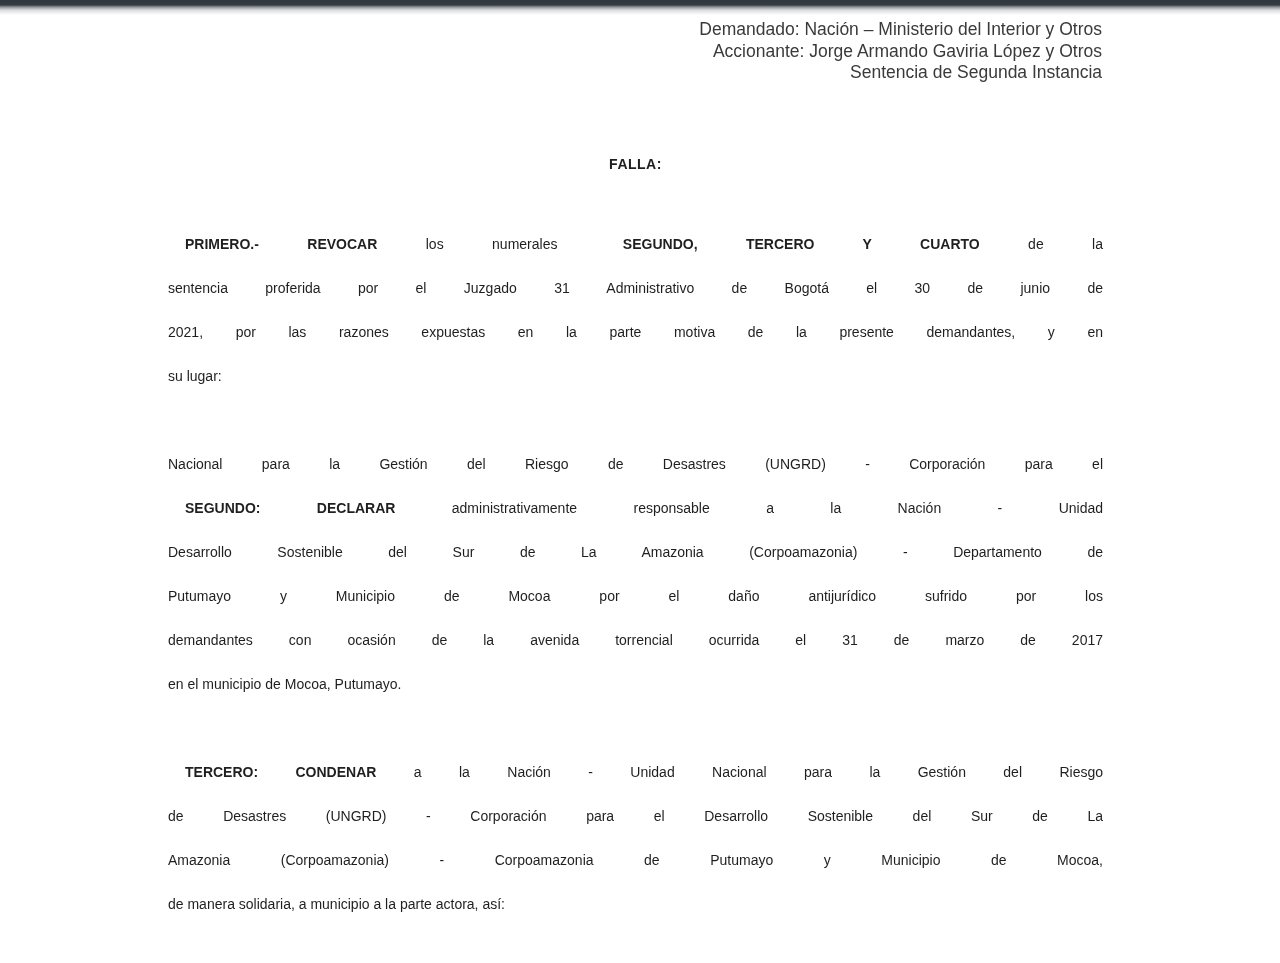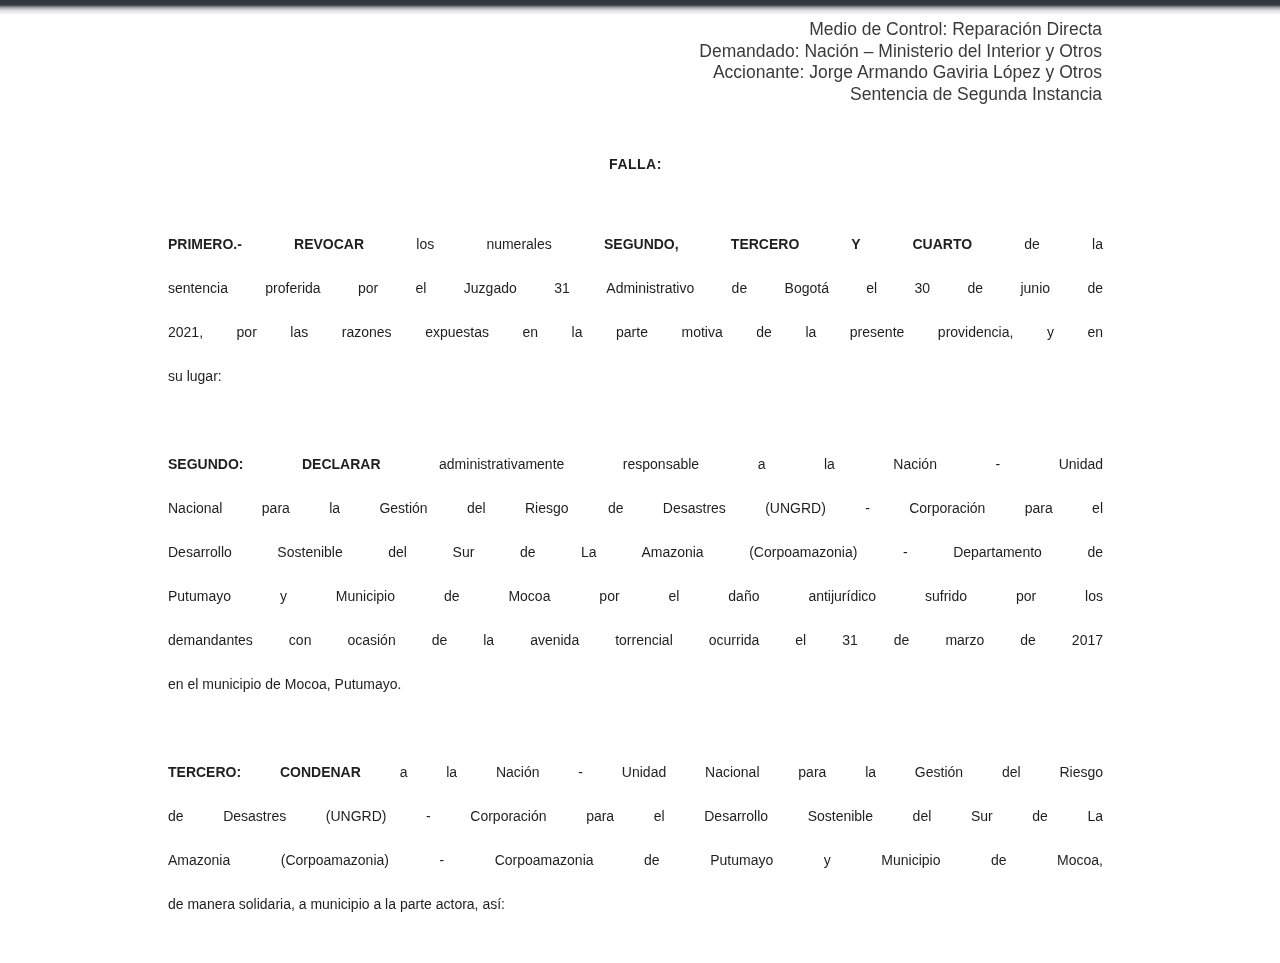--- a/index.html
+++ b/index.html
@@ -53,46 +53,45 @@
   .paragraph {
     margin: 0 0 44px 0;
   }
   .paragraph:last-child { margin-bottom: 0; }
   .line {
     text-align: justify;
   }
   .line.fill {
     text-align-last: justify;
   }
-  .bold { font-weight: bold; }
+  .bold { font-weight: bold; margin-left: 17px; }
 </style>
 </head>
 <body>
 
 <div class="page">
   <div class="top-bar"></div>
   <div class="case-header">
       <div class="header-line">Radicado: 11001-33-36-031-2019-00047-01</div>
-      <div class="header-line">Medio de Control: Reparación Directa</div>
       <div class="header-line">Demandado: Nación – Ministerio del Interior y Otros</div>
       <div class="header-line">Accionante: Jorge Armando Gaviria López y Otros</div>
       <div class="header-line">Sentencia de Segunda Instancia</div>
     </div>
   <div class="doc">
     <div class="heading">FALLA:</div>
     <div>
         <div class="paragraph">
           <div class="line fill"><span class="bold">PRIMERO.- REVOCAR</span><span> los numerales </span><span class="bold">SEGUNDO, TERCERO Y CUARTO</span><span> de la</span></div>
           <div class="line fill"><span>sentencia proferida por el Juzgado 31 Administrativo de Bogotá el 30 de junio de</span></div>
-          <div class="line fill"><span>2021, por las razones expuestas en la parte motiva de la presente providencia, y en</span></div>
+          <div class="line fill"><span>2021, por las razones expuestas en la parte motiva de la presente demandantes, y en</span></div>
           <div class="line"><span>su lugar:</span></div>
         </div>
         <div class="paragraph">
+          <div class="line fill"><span>Nacional para la Gestión del Riesgo de Desastres (UNGRD) - Corporación para el</span></div>
           <div class="line fill"><span class="bold">SEGUNDO: DECLARAR</span><span> administrativamente responsable a la Nación - Unidad</span></div>
-          <div class="line fill"><span>Nacional para la Gestión del Riesgo de Desastres (UNGRD) - Corporación para el</span></div>
           <div class="line fill"><span>Desarrollo Sostenible del Sur de La Amazonia (Corpoamazonia) - Departamento de</span></div>
           <div class="line fill"><span>Putumayo y Municipio de Mocoa por el daño antijurídico sufrido por los</span></div>
           <div class="line fill"><span>demandantes con ocasión de la avenida torrencial ocurrida el 31 de marzo de 2017</span></div>
           <div class="line"><span>en el municipio de Mocoa, Putumayo.</span></div>
         </div>
         <div class="paragraph">
           <div class="line fill"><span class="bold">TERCERO: CONDENAR</span><span> a la Nación - Unidad Nacional para la Gestión del Riesgo</span></div>
           <div class="line fill"><span>de Desastres (UNGRD) - Corporación para el Desarrollo Sostenible del Sur de La</span></div>
           <div class="line fill"><span>Amazonia (Corpoamazonia) - Corpoamazonia de Putumayo y Municipio de Mocoa,</span></div>
           <div class="line"><span>de manera solidaria, a municipio a la parte actora, así:</span></div>

